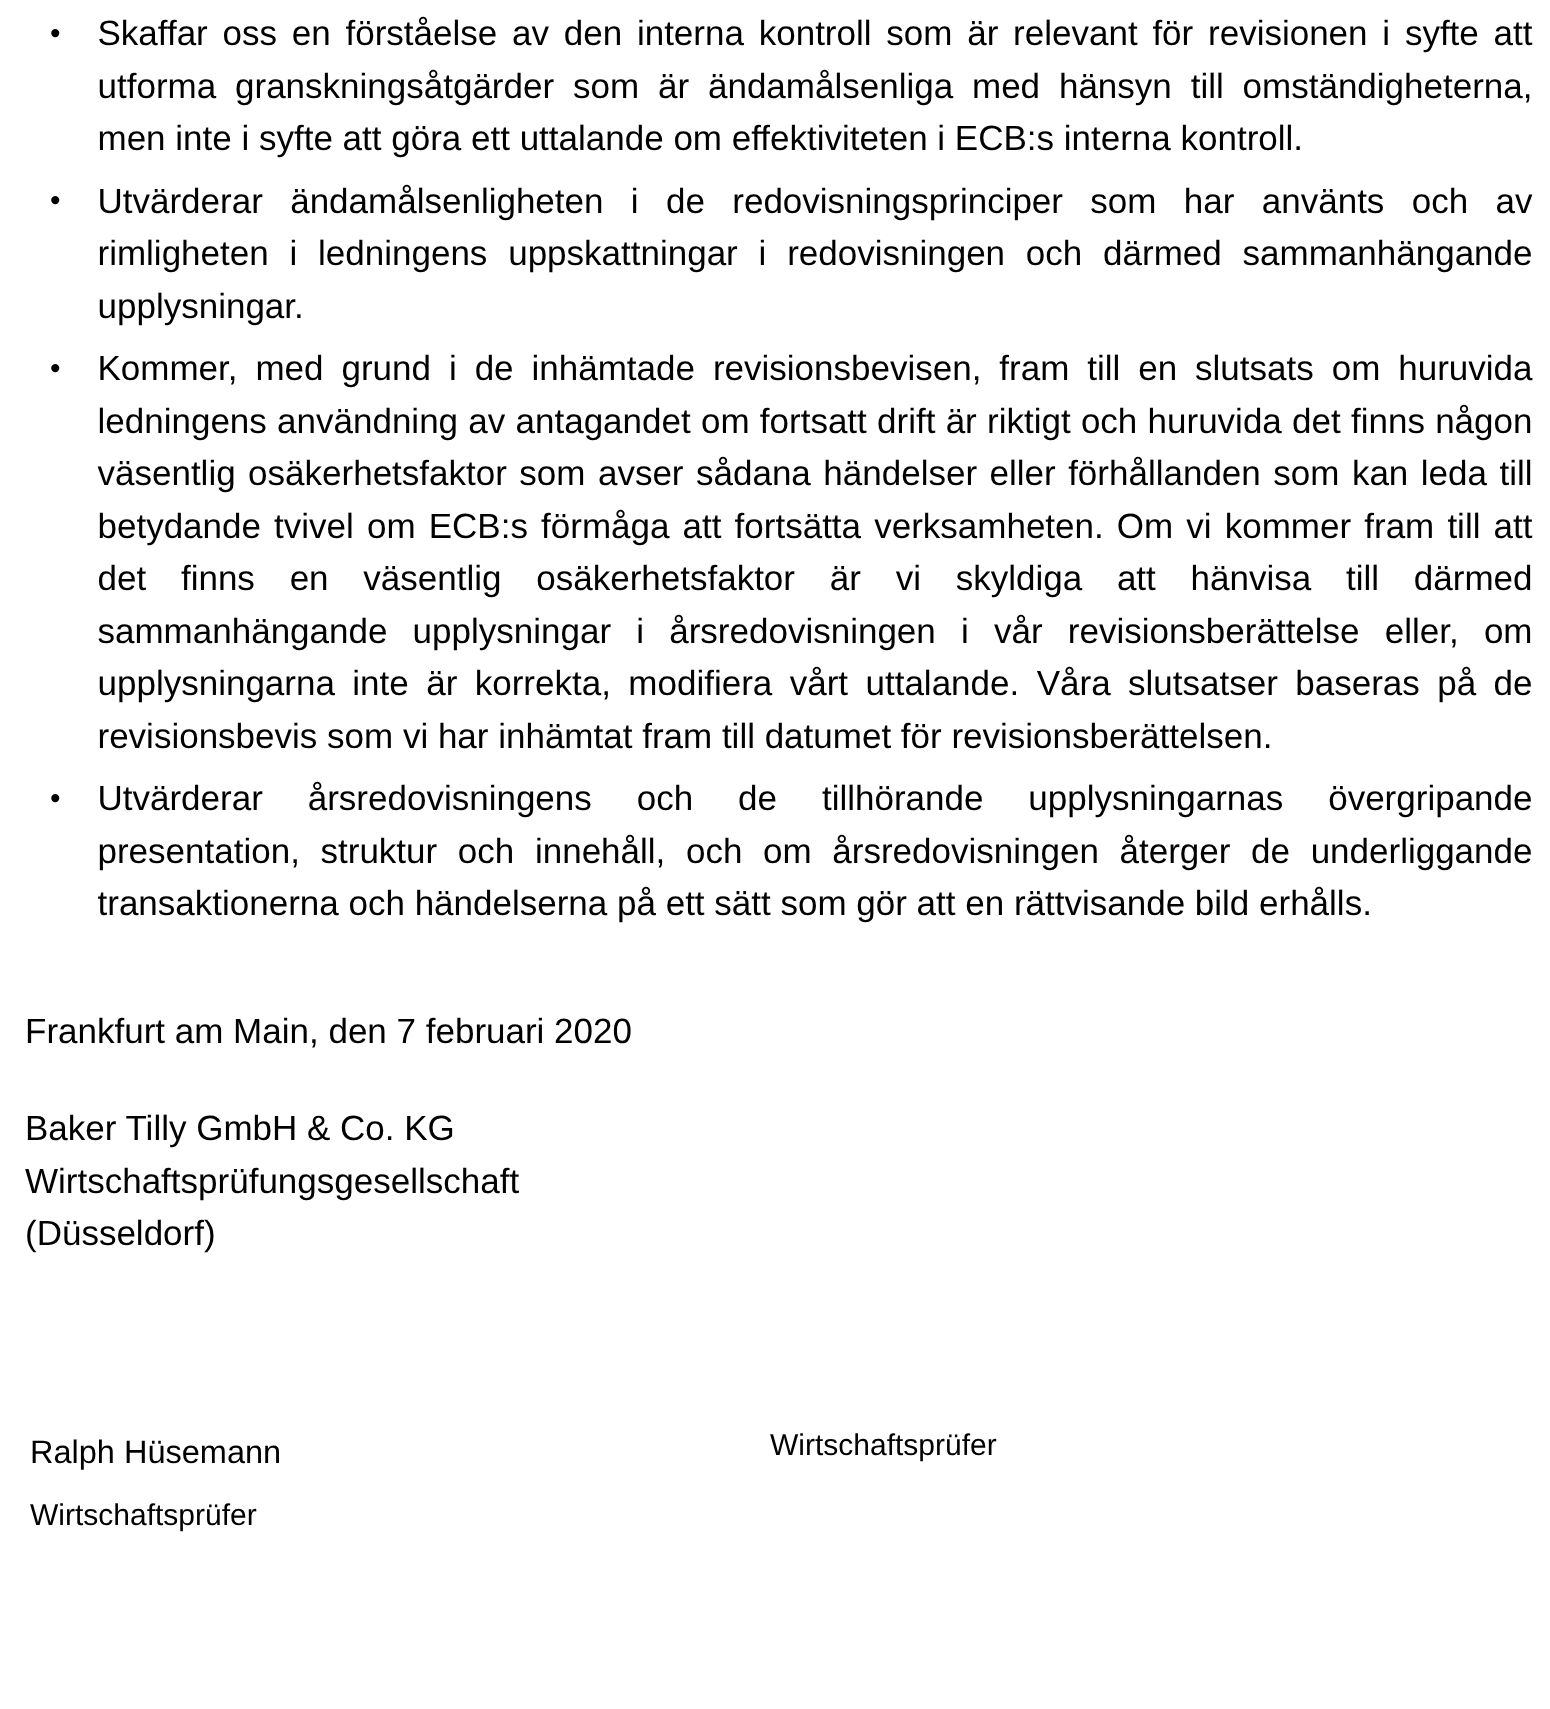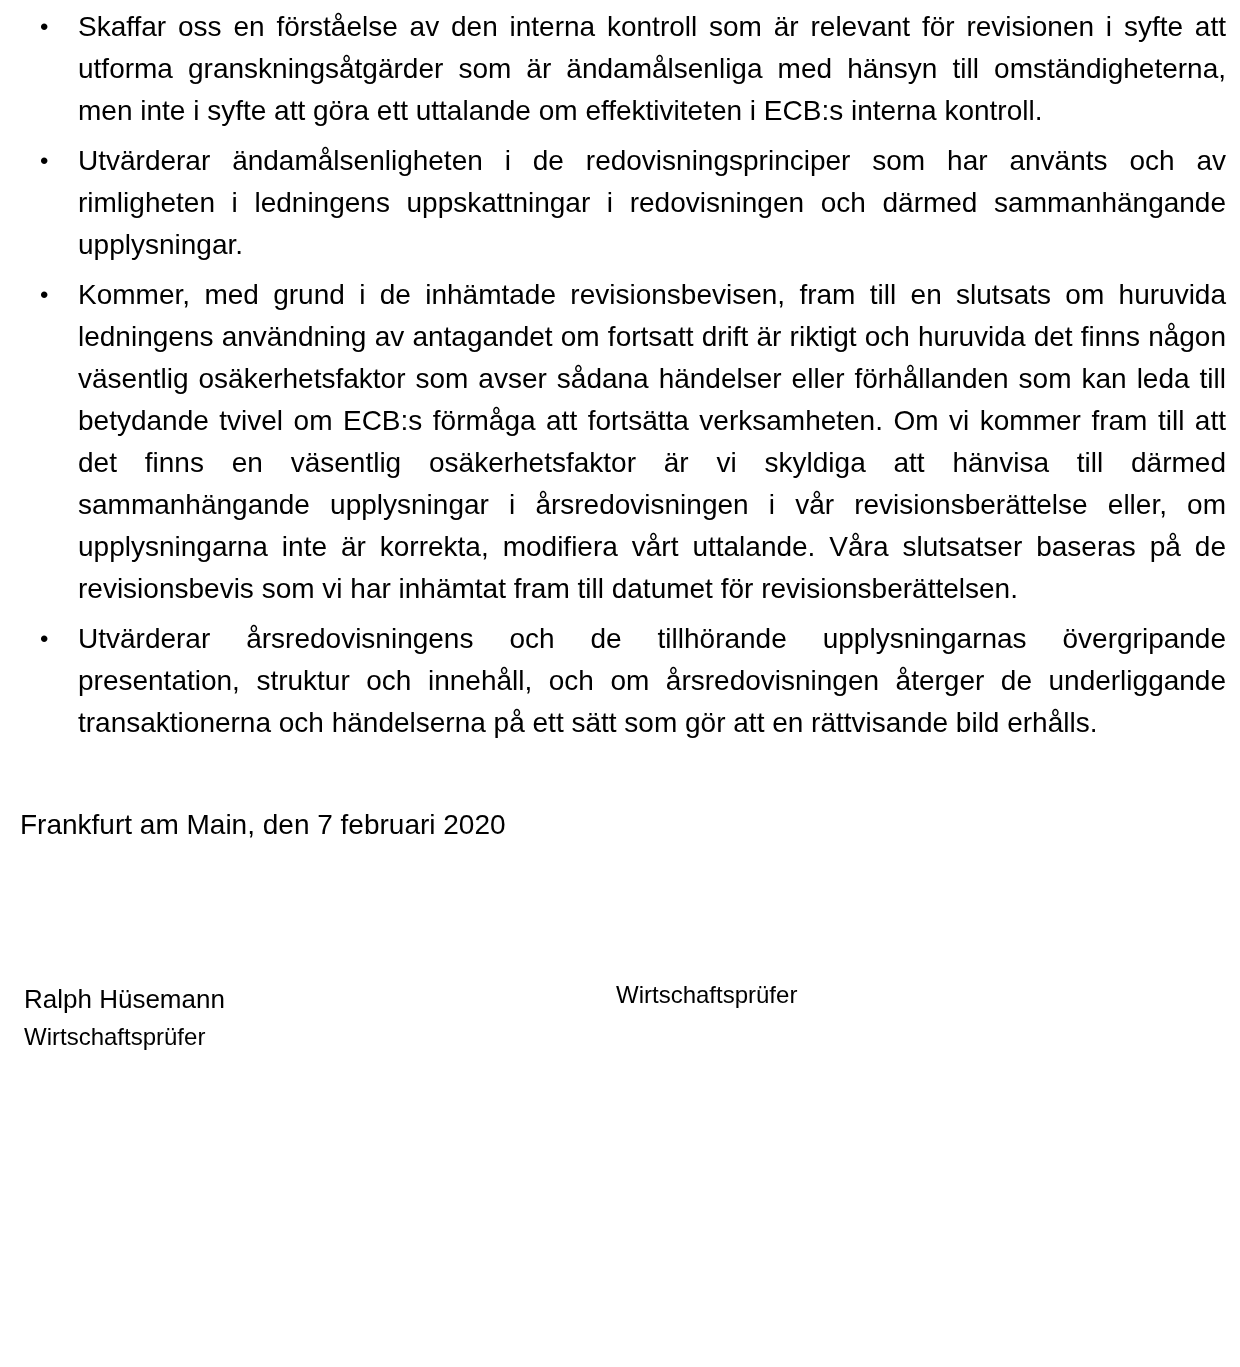--- a/index.html
+++ b/index.html
@@ -53,21 +53,21 @@
   .signature-row {
     display: flex;
     margin: 136px 0 0 4px;
   }
   .signature {
     width: 592px;
   }
   .signature-name {
     font-size: 26px;
     line-height: 34px;
-    margin-bottom: 8px;
+    margin-bottom: 22px;
   }
   .signature-title {
     font-size: 24px;
     line-height: 26px;
   }
 </style>
 </head>
 <body>
 
 <div class="page">
@@ -87,20 +87,25 @@
     </li>
     <li class="bullet-item">
       <span class="bullet-marker">•</span>
       <span>Utvärderar årsredovisningens och de tillhörande upplysningarnas övergripande presentation, struktur och innehåll, och om årsredovisningen återger de underliggande transaktionerna och händelserna på ett sätt som gör att en rättvisande bild erhålls.</span>
     </li>
   </ul>
 
 
   <p class="dateline">Frankfurt am Main, den 7 februari 2020</p>
 
+  <div class="firm-block">
+    <div>Baker Tilly GmbH &amp; Co. KG</div>
+    <div>Wirtschaftsprüfungsgesellschaft</div>
+    <div>(Düsseldorf)</div>
+  </div>
 
   <div class="signature-row">
     <div class="signature">
       <div class="signature-name">Ralph Hüsemann</div>
       <div class="signature-title">Wirtschaftsprüfer</div>
     </div>
     <div class="signature">
       <div class="signature-title">Wirtschaftsprüfer</div>
     </div>
   </div>

